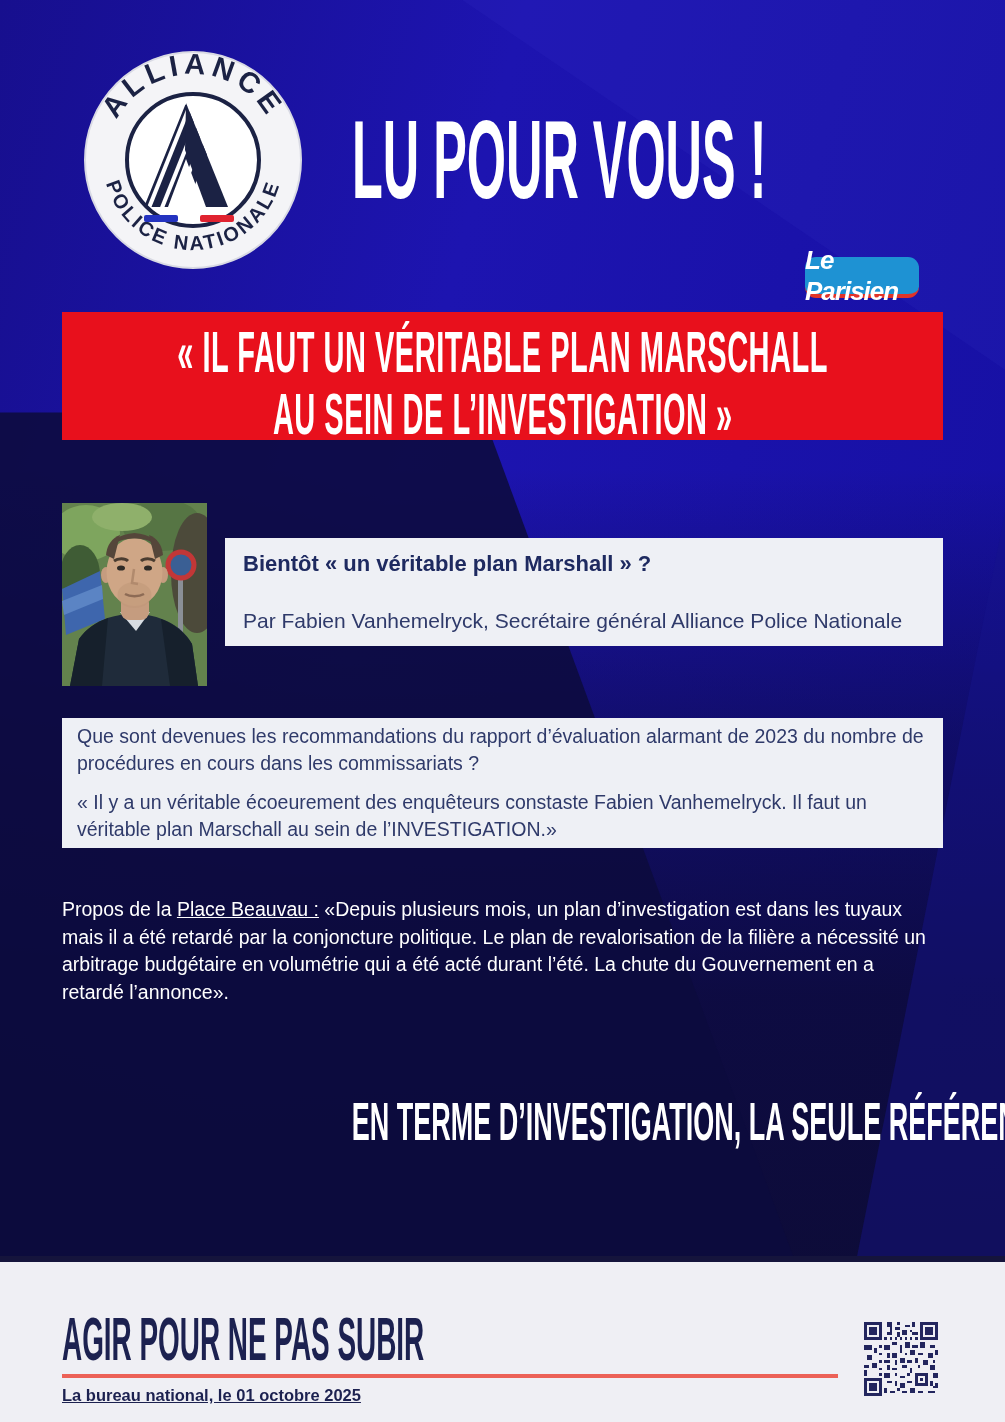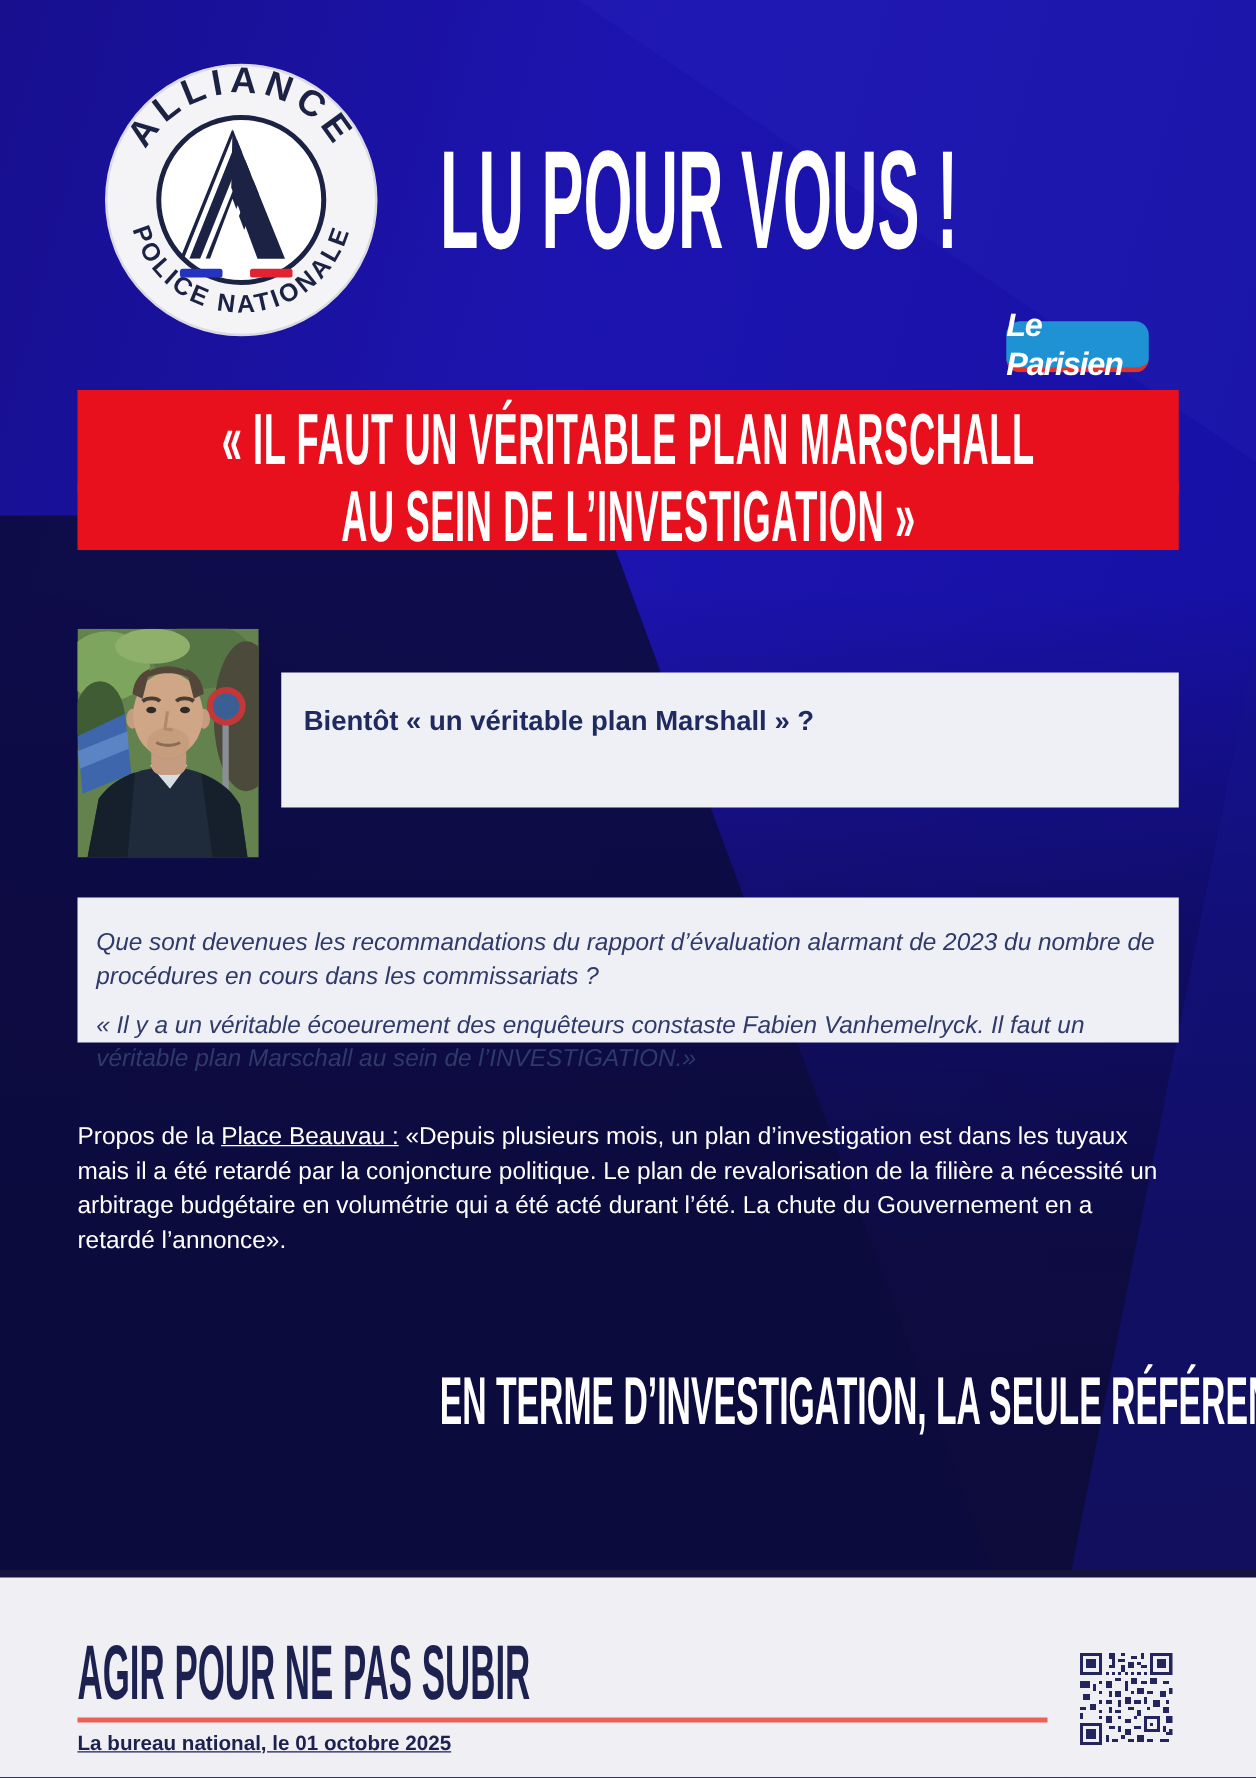--- a/index.html
+++ b/index.html
@@ -31,26 +31,26 @@
 
   .banner { position:absolute; left:62px; width:881px; background:#e8101c;
     display:flex; align-items:center; justify-content:center;
     color:#ffffff; font-weight:700; font-size:58px; letter-spacing:1px; line-height:1; }
   .banner-1 { top:312px; height:80px; }
   .banner-2 { top:388px; height:52px; }
 
   .photo { position:absolute; left:62px; top:503px; width:145px; height:183px; }
 
   .card { position:absolute; background:#eef0f5; color:#2f3a6a; }
-  .card-article { left:225px; top:538px; width:718px; height:108px; padding:26px 18px;
+  .card-article { left:225px; top:538px; width:718px; height:108px; padding:13px 18px;
     display:flex; flex-direction:column; justify-content:space-between; }
   .card-article .title { font-weight:700; font-size:22px; color:#1e2a60; }
   .card-article .byline { font-size:21px; }
-  .card-quote { left:62px; top:718px; width:881px; height:116px; padding:23px 15px;
-    font-size:19.5px; line-height:1.38;font-style:italic; }
+  .card-quote { left:62px; top:718px; width:881px; height:130px; padding:5px 15px;
+    font-size:19.5px; line-height:1.38; }
   .card-quote p + p { margin-top:12px; }
 
   .commentary { position:absolute; left:62px; top:896px; width:874px;
     color:#ffffff; font-size:19.5px; line-height:1.42; }
   .commentary .lnk { text-decoration:underline; color:#ffffff; }
   .commentary b { font-weight:400; }
   .followup { position:absolute; left:62px; top:1002px; width:874px;
     color:#ffffff; font-size:19.5px; line-height:1.42; font-weight:700; }
 
   .slogan { position:absolute; left:0; right:0; top:1092px; text-align:center;
@@ -150,20 +150,21 @@
         <ellipse cx="59" cy="65" rx="4" ry="2.6" fill="#2e2a26"></ellipse>
         <ellipse cx="86" cy="65" rx="4" ry="2.6" fill="#2e2a26"></ellipse>
         <path d="M72,66 L70,80 L76,81" stroke="#b18a6d" stroke-width="2.5" fill="none"></path>
         <path d="M63,91 C68,94 77,94 82,91" stroke="#8d6b55" stroke-width="2.5" fill="none"></path>
       </g>
     </svg>
   </div>
 
   <div class="card card-article">
     <div class="title">Bientôt « un véritable plan Marshall » ?</div>
+    <div class="byline">Par Fabien Vanhemelryck, Secrétaire général Alliance Police Nationale</div>
   </div>
 
   <div class="card card-quote">
     <p>Que sont devenues les recommandations du rapport d’évaluation alarmant de 2023 du nombre de procédures en cours dans les commissariats ?</p>
     <p>« Il y a un véritable écoeurement des enquêteurs constaste Fabien Vanhemelryck. Il faut un véritable plan Marschall au sein de l’INVESTIGATION.»</p>
   </div>
 
   <div class="commentary"><span>Propos de la </span><span class="lnk">Place Beauvau :</span><b> «Depuis plusieurs mois, un plan d’investigation est dans les tuyaux mais il a été retardé par la conjoncture politique. Le plan de revalorisation de la filière a nécessité un arbitrage budgétaire en volumétrie qui a été acté durant l’été. La chute du Gouvernement en a retardé l’annonce».</b></div>
 
 

